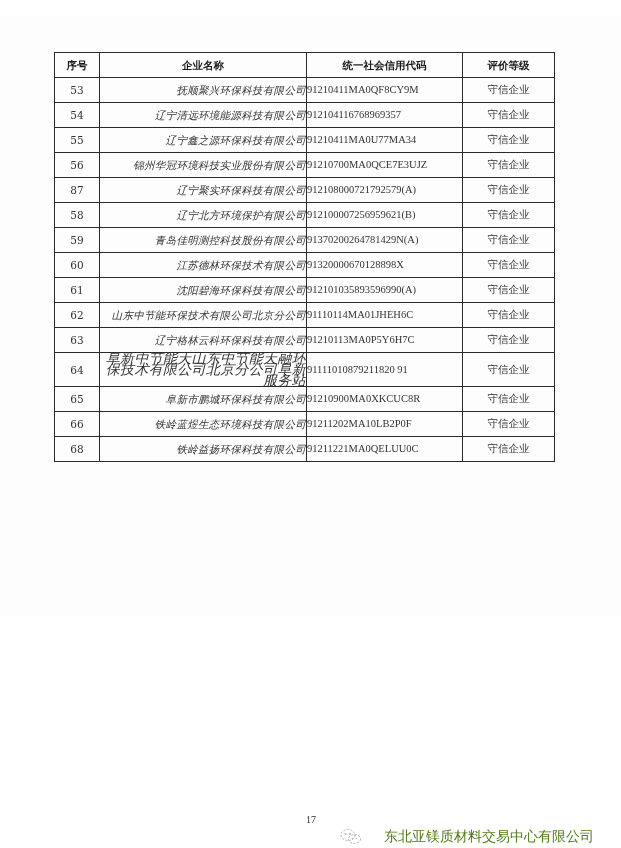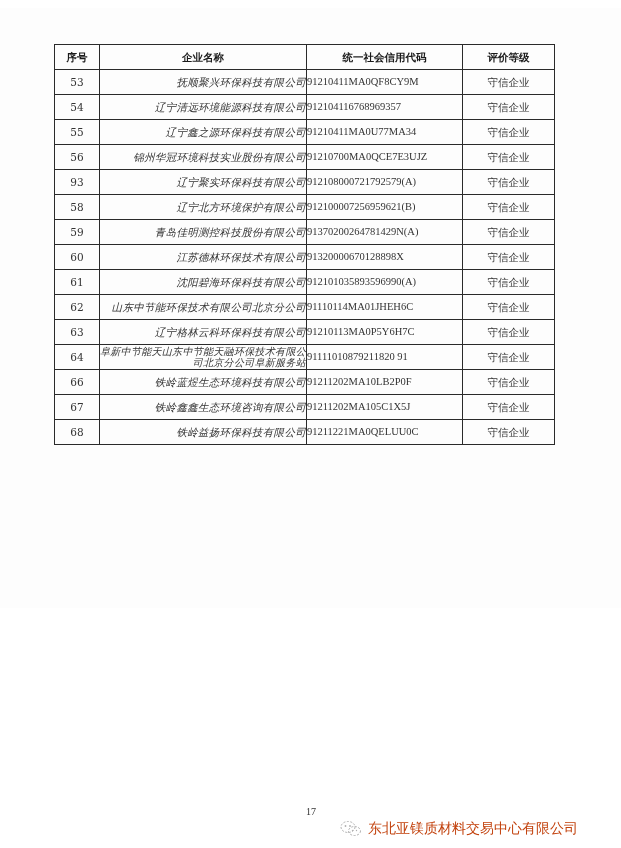--- a/index.html
+++ b/index.html
@@ -10,21 +10,21 @@
     body {
       width: 621px;
       height: 848px;
       position: relative;
       overflow: hidden;
       font-family: "DejaVu Serif", "Liberation Serif", serif;
       color: #222;
     }
     .page {
       position: absolute;
-      left: 0; top: 8px;
+      left: 0; top: 16px;
       width: 621px; height: 600px;
       background: #fdfdfd;
     }
     table.list {
       position: absolute;
       left: 54px;
       top: 36px;
       width: 500px;
       border-collapse: collapse;
       table-layout: fixed;
@@ -52,49 +52,49 @@
     td.no { text-align: center; color: #333; font-size: 10px; }
     td.name {
       text-align: right;
       padding-left: 3px;
       font-family: "DejaVu Sans", "Liberation Sans", sans-serif;
       font-size: 10px;
       color: #333;
       letter-spacing: 0.3px;
       font-style: italic;
     }
-    td.name.two-line { font-size: 10px; line-height: 11px; }
+    td.name.two-line { font-size: 14px; line-height: 11px; }
     td.code {
       text-align: left;
       font-family: "Liberation Serif", "DejaVu Serif", serif;
       font-size: 10.5px;
       color: #333;
     }
     td.grade {
       text-align: center;
-      font-family: Liberation Sans, sans-serif;
+      font-family: Liberation Mono, monospace;
       font-size: 10.5px;
       color: #333;
     }
     .page-number {
       position: absolute;
       left: 306px;
       top: 798px;
       font-size: 10px;
       color: #333;
       font-family: Liberation Serif, serif;
     }
     .watermark {
       position: absolute;
       left: 340px;
       top: 812px;
       display: flex;
       align-items: center;
-      gap: 6px;
-      color: #c2410c;
+      gap: 22px;
+      color: #4d7c0f;
       font-family: "DejaVu Sans", "Liberation Sans", sans-serif;
       font-size: 14px;
       text-align: right;
     }
     .wechat-icon {
       width: 22px; height: 18px;
       display: inline-block;
     }
   </style>
 </head>
@@ -136,21 +136,21 @@
         <td class="code">91210411MA0U77MA34</td>
         <td class="grade">守信企业</td>
       </tr>
       <tr>
         <td class="no">56</td>
         <td class="name">锦州华冠环境科技实业股份有限公司</td>
         <td class="code">91210700MA0QCE7E3UJZ</td>
         <td class="grade">守信企业</td>
       </tr>
       <tr>
-        <td class="no">93</td>
+        <td class="no">87</td>
         <td class="name">辽宁聚实环保科技有限公司</td>
         <td class="code">912108000721792579(A)</td>
         <td class="grade">守信企业</td>
       </tr>
       <tr>
         <td class="no">58</td>
         <td class="name">辽宁北方环境保护有限公司</td>
         <td class="code">912100007256959621(B)</td>
         <td class="grade">守信企业</td>
       </tr>
@@ -184,29 +184,29 @@
         <td class="code">91210113MA0P5Y6H7C</td>
         <td class="grade">守信企业</td>
       </tr>
       <tr>
         <td class="no">64</td>
         <td class="name two-line">阜新中节能天山东中节能天融环保技术有限公司北京分公司阜新服务站</td>
         <td class="code">91111010879211820 91</td>
         <td class="grade">守信企业</td>
       </tr>
       <tr>
+        <td class="no">65</td>
+        <td class="name">阜新市鹏城环保科技有限公司</td>
+        <td class="code">91210900MA0XKCUC8R</td>
+        <td class="grade">守信企业</td>
+      </tr>
+      <tr>
         <td class="no">66</td>
         <td class="name">铁岭蓝煜生态环境科技有限公司</td>
         <td class="code">91211202MA10LB2P0F</td>
-        <td class="grade">守信企业</td>
-      </tr>
-      <tr>
-        <td class="no">67</td>
-        <td class="name">铁岭鑫鑫生态环境咨询有限公司</td>
-        <td class="code">91211202MA105C1X5J</td>
         <td class="grade">守信企业</td>
       </tr>
       <tr>
         <td class="no">68</td>
         <td class="name">铁岭益扬环保科技有限公司</td>
         <td class="code">91211221MA0QELUU0C</td>
         <td class="grade">守信企业</td>
       </tr>
     </tbody>
   </table>

